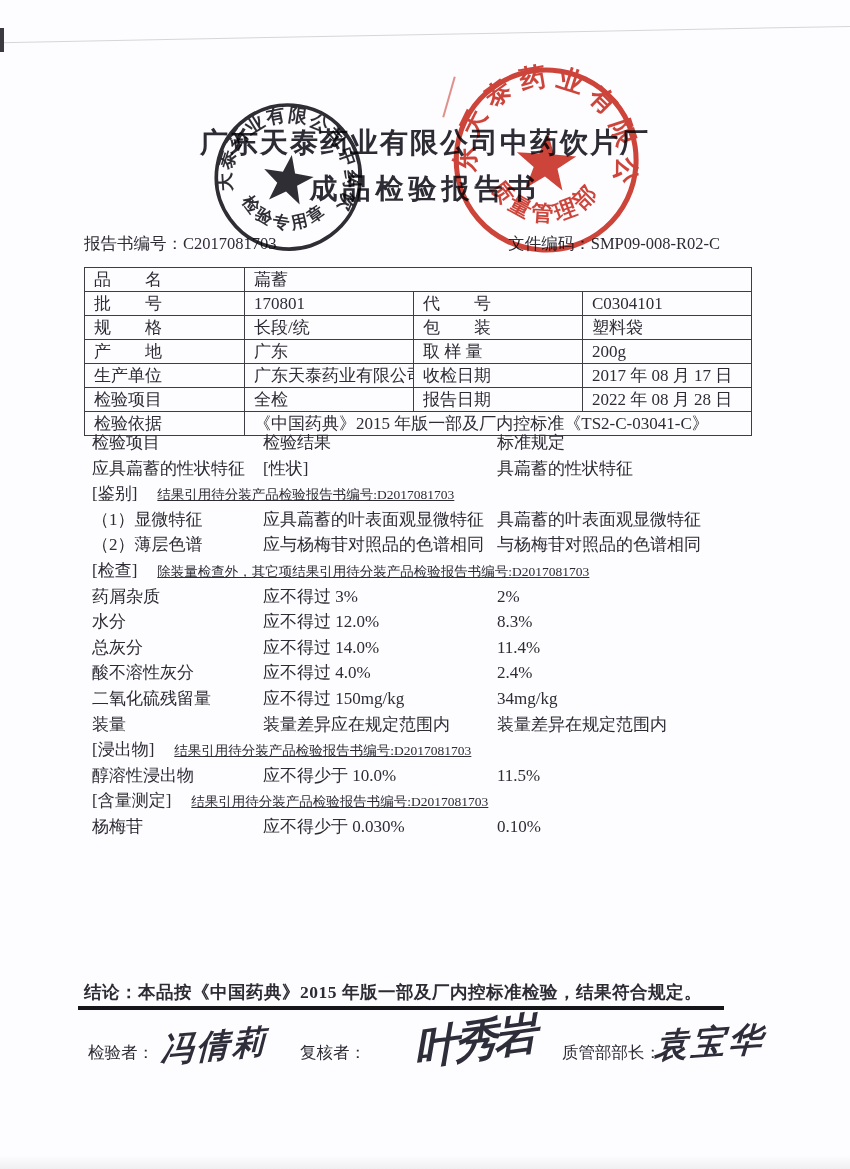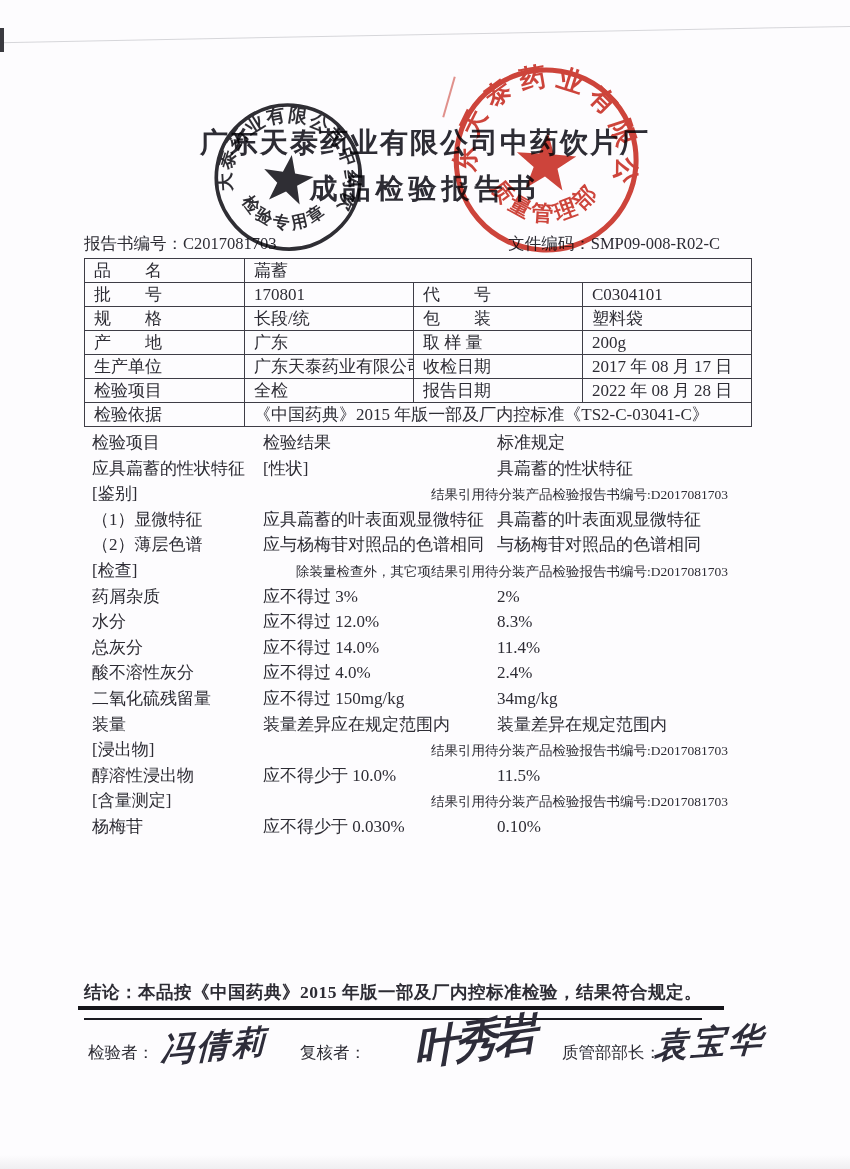--- a/index.html
+++ b/index.html
@@ -26,40 +26,40 @@
   
   .stamp { position:absolute; mix-blend-mode:multiply; opacity:.92; z-index:3; }
   .stamp-black { left:212px; top:101px; transform:rotate(9deg); }
   .stamp-red   { left:450px; top:64px;  transform:rotate(4deg); }
 
   
   .meta { position:absolute; top:233px; left:84px; width:636px;
     display:flex; justify-content:space-between; font-size:16.5px; z-index:2; }
 
   
-  table.info { position:absolute; top:258px; left:84px; width:668px;
+  table.info { position:absolute; top:267px; left:84px; width:668px;
     border-collapse:collapse; font-size:17px; z-index:2; table-layout:fixed; }
   table.info td { border:1.6px solid #3e3d46; height:21.2px; padding:0 0 0 9px;
     white-space:nowrap; overflow:hidden; }
   td.c-lab1 { width:150px; }
   td.c-val1 { width:236px; }
   td.c-lab2 { width:90px;  }
   td.c-val2 { width:160px; }
 
   
   .results { position:absolute; top:430px; left:92px; width:636px; z-index:2; font-size:17px; }
   .r-row { display:grid; grid-template-columns:171px 234px 1fr; height:25.6px;
     align-items:baseline; line-height:25.6px; white-space:nowrap; }
-  .r-sec { display:flex; align-items:baseline; height:25.6px; line-height:25.6px; white-space:nowrap;justify-content:space-between; }
-  .r-sec .sec-note { font-size:13.5px; margin-left:7px; letter-spacing:0; }
+  .r-sec { display:flex; align-items:baseline; height:25.6px; line-height:25.6px; white-space:nowrap; }
+  .r-sec .sec-note { font-size:13.5px; margin-left:20px; letter-spacing:0;text-decoration:underline; }
 
   
   .conclusion { position:absolute; top:980px; left:84px; width:640px; z-index:2;
     font-size:17.5px; font-weight:700; letter-spacing:.5px; }
-  .conclusion-text { display:inline-block; border-bottom:2px solid #1a1a20; padding-bottom:14px; }
+  .conclusion-text { display:inline-block; border-bottom:2px solid #1a1a20; padding-bottom:3px; }
   .conclusion-rule { position:absolute; top:1006px; left:78px; width:646px; height:3.5px;
     background:#15151a; z-index:2; }
 
   
   .sig-row { position:absolute; top:1030px; left:84px; width:660px; z-index:2; font-size:16.5px; }
   .sig-label { position:absolute; top:12px; white-space:nowrap; }
   .lab-inspector { left:4px; }
   .lab-reviewer  { left:216px; }
   .lab-manager   { left:478px; }
   .sig { position:absolute; font-weight:600; color:#2e2d3a; white-space:nowrap;

